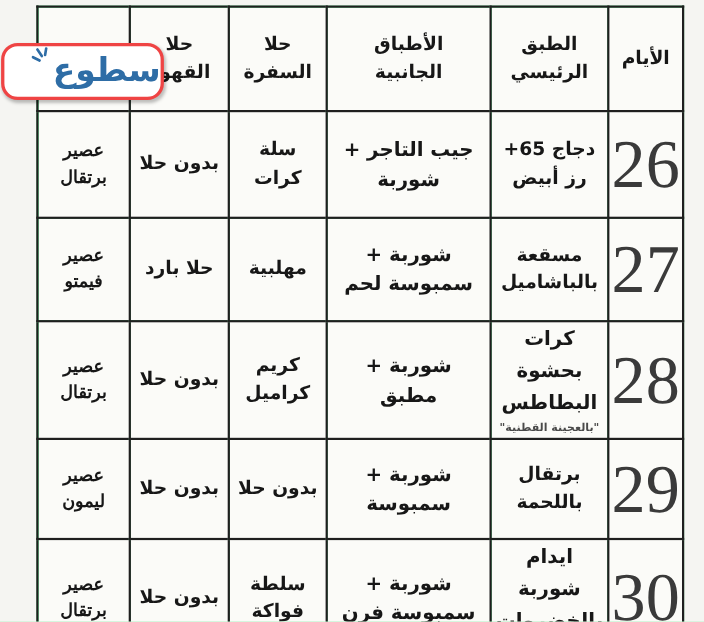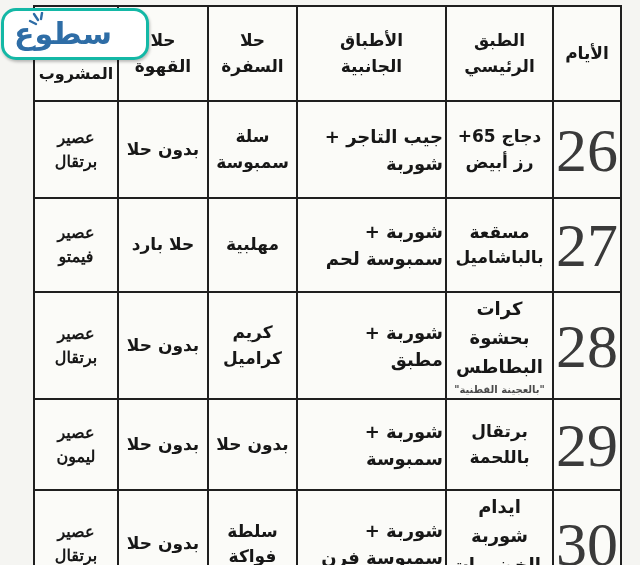--- a/index.html
+++ b/index.html
@@ -31,34 +31,34 @@
   tr.r0{height:97px;}
   tr.r1{height:94px;}
   tr.r2{height:95px;}
   tr.r3{height:91px;}
   tr.r4{height:83px;}
   th.drink-h{vertical-align:bottom;padding-bottom:14px;font-size:16px;}
   td.day-cell{
     font-weight:normal;font-size:62px;color:#3a3a3a;
     font-family:Liberation Serif, serif;line-height:1;
   }
-  td.sides-cell{font-size:18px;text-align:right;}
+  td.sides-cell{font-size:18px;}
   td.drink-cell{font-size:16px;font-family:Liberation Serif, serif;}
   td.main-sm .ml{font-size:18px;line-height:1.6;}
   .note{display:block;font-size:10px;font-weight:bold;color:#4a4a4a;margin-top:3px;line-height:1.2;}
   .note:empty{display:none;}
   
   .logo{
-    position:absolute;left:1px;top:8px;z-index:5;
+    position:absolute;left:1px;top:39px;z-index:5;
     width:142px;height:46px;
     background:#ffffff;
-    border:3px solid #14b8a6;
+    border:3px solid #ef4444;
     border-radius:15px;
     box-shadow:1px 2px 3px rgba(0,0,0,0.25);
-    display:flex;align-items:center;justify-content:flex-start;
+    display:flex;align-items:center;justify-content:flex-end;
   }
   .logo-text{
     font-size:30px;font-weight:bold;color:#2e6da6;
     padding-left:10px;line-height:1;
   }
   .sparkle{position:absolute;left:24px;top:1px;}
 </style>
 </head>
 <body>
 
@@ -116,21 +116,21 @@
         <td>
             <div class="ml">دجاج 65+
 رز أبيض</div>
           </td>
         <td class="sides-cell">
             <div class="ml">جيب التاجر +
 شوربة</div>
           </td>
         <td>
             <div class="ml">سلة
-سمبوسة</div>
+كرات</div>
           </td>
         <td>
             <div class="ml">بدون حلا</div>
           </td>
         <td class="drink-cell">
             <div class="ml">عصير
 برتقال</div>
           </td>
       </tr>
       <tr class="r1">

